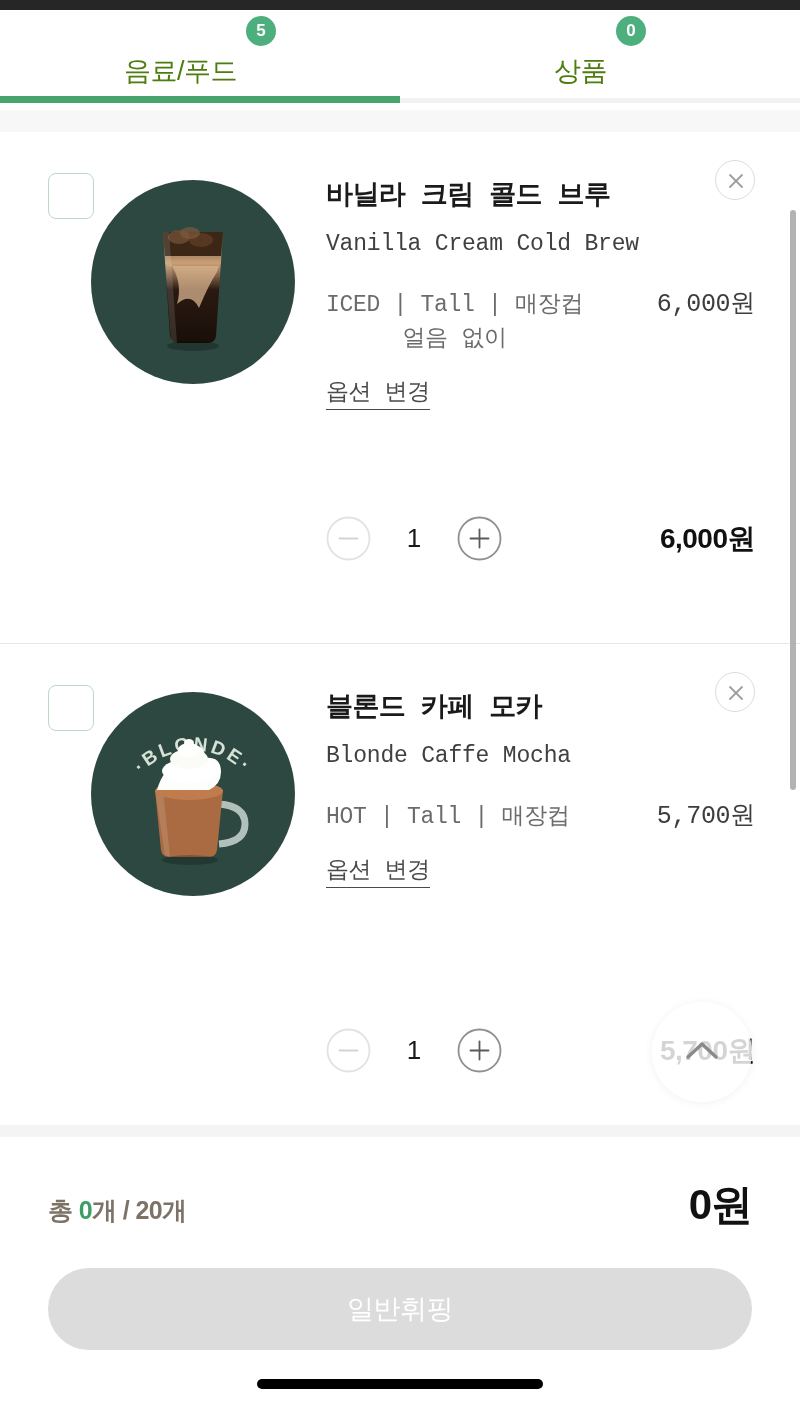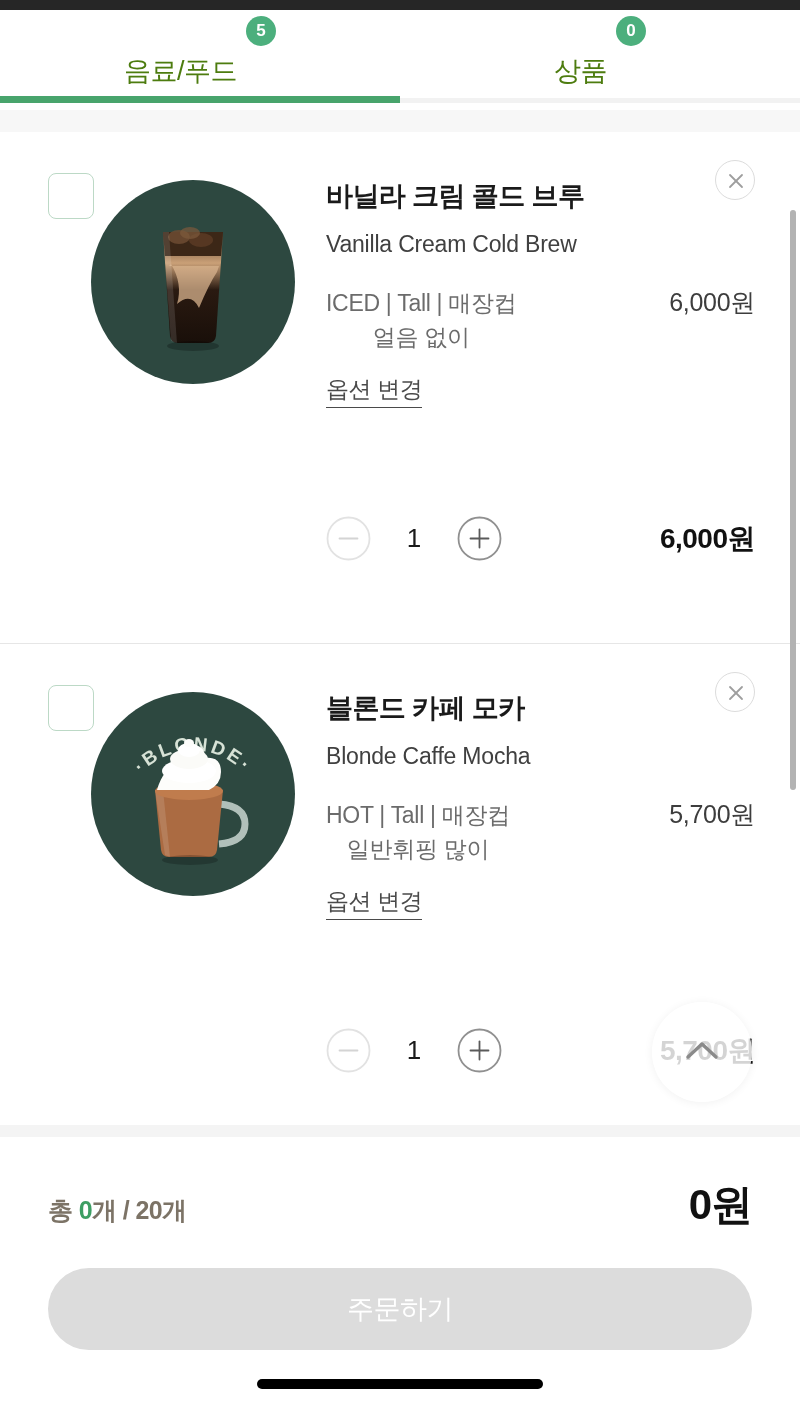--- a/index.html
+++ b/index.html
@@ -50,21 +50,21 @@
   }
   .item-remove svg { display: block; width: 40px; height: 40px; }
 
   .item-thumb {
     position: absolute; left: 91px; top: 48px;
     width: 204px; height: 204px; border-radius: 50%;
     background: #2d4840; overflow: hidden;
   }
   .thumb-art { position: absolute; inset: 0; }
 
-  .item-body { position: absolute; left: 326px; top: 48px; right: 45px; }
+  .item-body { position: absolute; left: 326px; top: 48px; right: 45px; font-family: Liberation Mono, monospace; }
   .item-name-ko { font-size: 27px; font-weight: bold; color: #1a1a1a; letter-spacing: -0.6px; line-height: 1.25; }
   .item-name-en { font-size: 23px; color: #404040; letter-spacing: -0.2px; margin-top: 16px; line-height: 1.25; }
 
   .opt-row { display: flex; justify-content: space-between; align-items: baseline; margin-top: 27px; text-align: center; }
   .item-options { font-size: 23px; color: #6b6b6b; letter-spacing: -0.3px; line-height: 1.48; }
   .item-unit-price { font-size: 25px; color: #3d3d3d; letter-spacing: -0.3px; white-space: nowrap; padding-left: 12px; }
 
   .opt-change {
     display: inline-block; margin-top: 20px; font-size: 23px; color: #4a4a4a;
     border-bottom: 1.5px solid #4a4a4a; padding-bottom: 2px; cursor: pointer; letter-spacing: -0.4px;
@@ -238,21 +238,20 @@
           <ellipse cx="99" cy="168" rx="28" ry="5" fill="#000" opacity="0.22"></ellipse>
         </svg>
       </div>
 
       <div class="item-body">
         <div class="item-name-ko">블론드 카페 모카</div>
         <div class="item-name-en">Blonde Caffe Mocha</div>
         <div class="opt-row">
           <div class="item-options">
             <div>HOT | Tall | 매장컵</div>
-            <div>일반휘핑 많이</div>
           </div>
           <div class="item-unit-price">5,700원</div>
         </div>
         <span class="opt-change">옵션 변경</span>
       </div>
 
       <div class="qty-row">
         <div class="qty-btn">
           <span>
             <svg viewBox="0 0 45 45" xmlns="http://www.w3.org/2000/svg">
@@ -285,17 +284,17 @@
       </svg>
     </span>
   </div>
 
   <div class="bottom-sep"></div>
   <div class="bottom-bar">
     <div class="summary">
       <div class="summary-left"><span>총 </span><span class="count-now">0</span><span>개 / </span><span>20개</span></div>
       <div class="summary-total">0원</div>
     </div>
-    <button class="order-btn">주문하기</button>
+    <button class="order-btn">일반휘핑</button>
   </div>
 
   <div class="home-indicator"></div>
 </div>
 
 </body></html>

